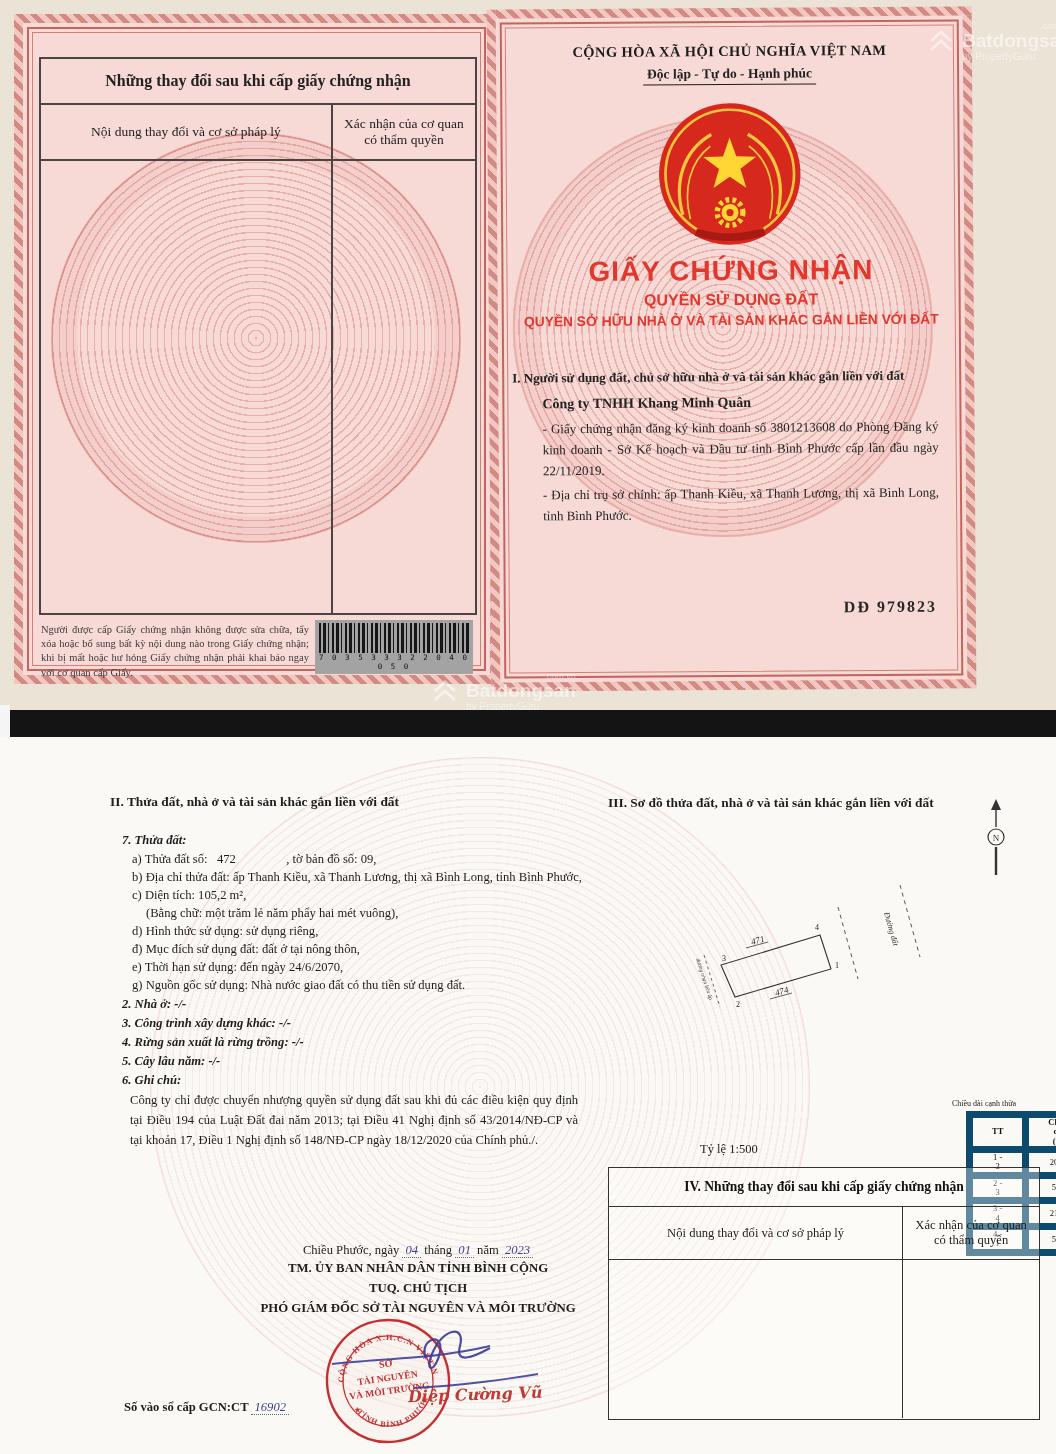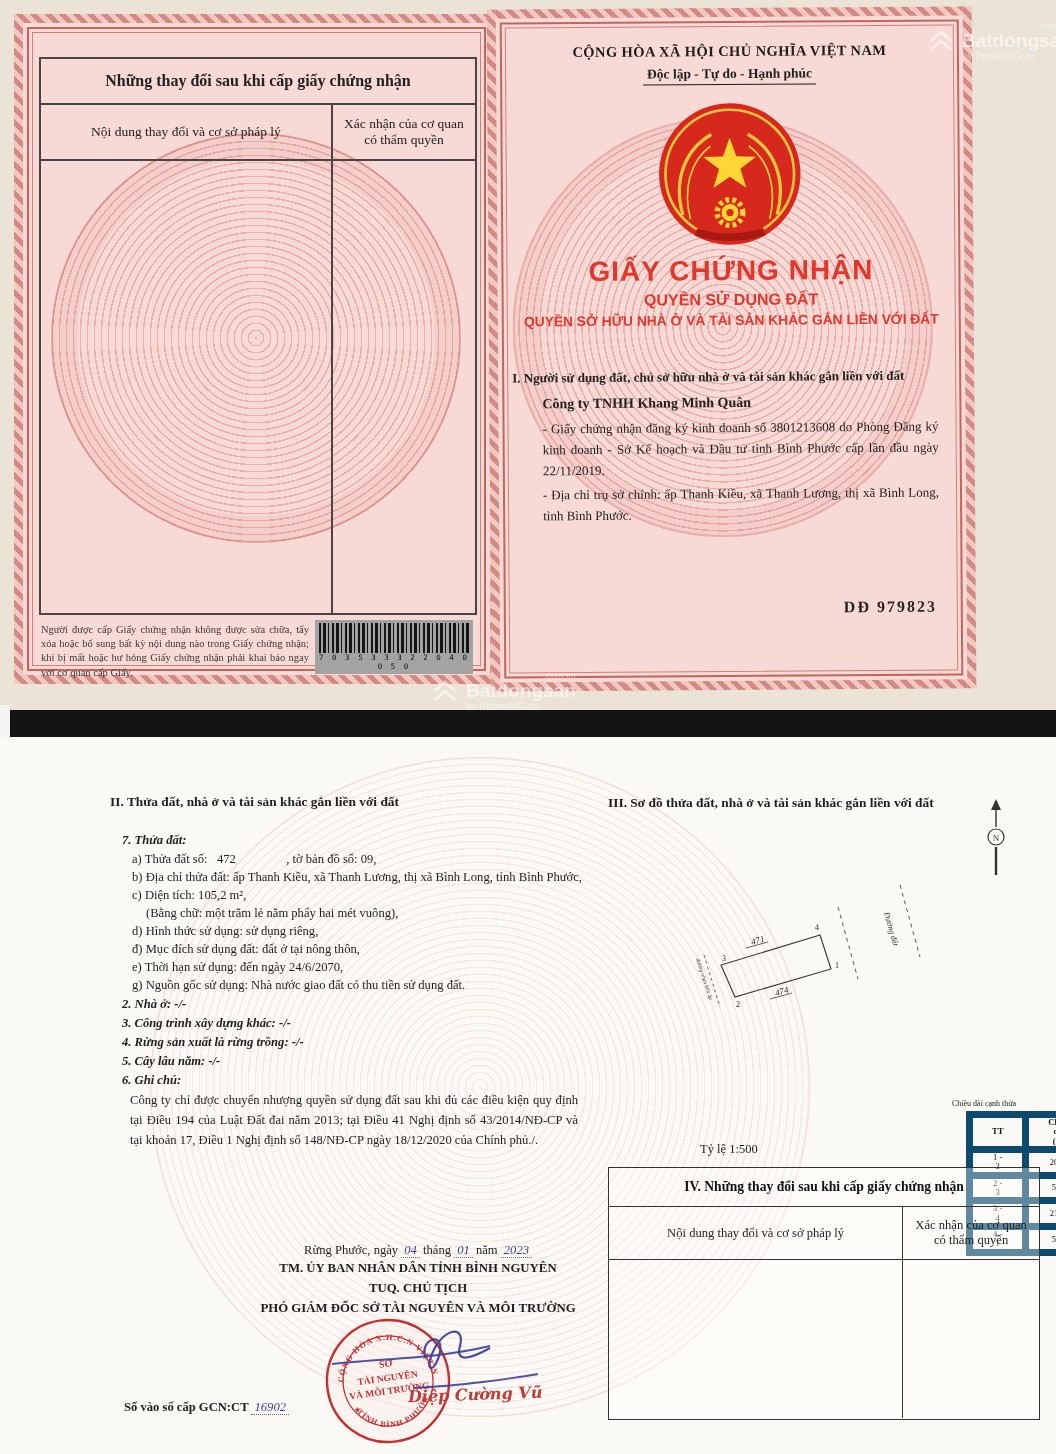--- a/index.html
+++ b/index.html
@@ -273,28 +273,28 @@
         <div class="iv-c2">Xác nhận của cơ quan có thẩm quyền</div>
       </div>
       <div class="iv-body">
         <div class="iv-c1" style="border-right:1.5px solid #333;"></div>
         <div class="iv-c2"></div>
       </div>
     </div>
 
     <div class="signblock">
       <div class="dateline">
-        <span>Rừng Phước, ngày</span>
+        <span>Chiều Phước, ngày</span>
         <span class="hw">04</span>
         <span>tháng</span>
         <span class="hw">01</span>
         <span>năm</span>
         <span class="hw">2023</span>
       </div>
-      <div class="b">TM. ỦY BAN NHÂN DÂN TỈNH BÌNH NGUYÊN</div>
+      <div class="b">TM. ỦY BAN NHÂN DÂN TỈNH BÌNH CỘNG</div>
       <div class="b">TUQ. CHỦ TỊCH</div>
       <div class="b">PHÓ GIÁM ĐỐC SỞ TÀI NGUYÊN VÀ MÔI TRƯỜNG</div>
     </div>
 
     <svg class="abs" style="left:322px;top:578px;transform:rotate(-8deg);" width="132" height="132" viewBox="0 0 132 132">
       <circle cx="66" cy="66" r="61" fill="rgba(250,235,233,.35)" stroke="#c43030" stroke-width="2.4"></circle>
       <circle cx="66" cy="66" r="45" fill="none" stroke="#c43030" stroke-width="1.2"></circle>
       <defs>
         <path id="sealTop" d="M21,70 A45,45 0 1 1 111,70" fill="none"></path>
         <path id="sealBot" d="M26,80 A41,41 0 0 0 106,80" fill="none"></path>

